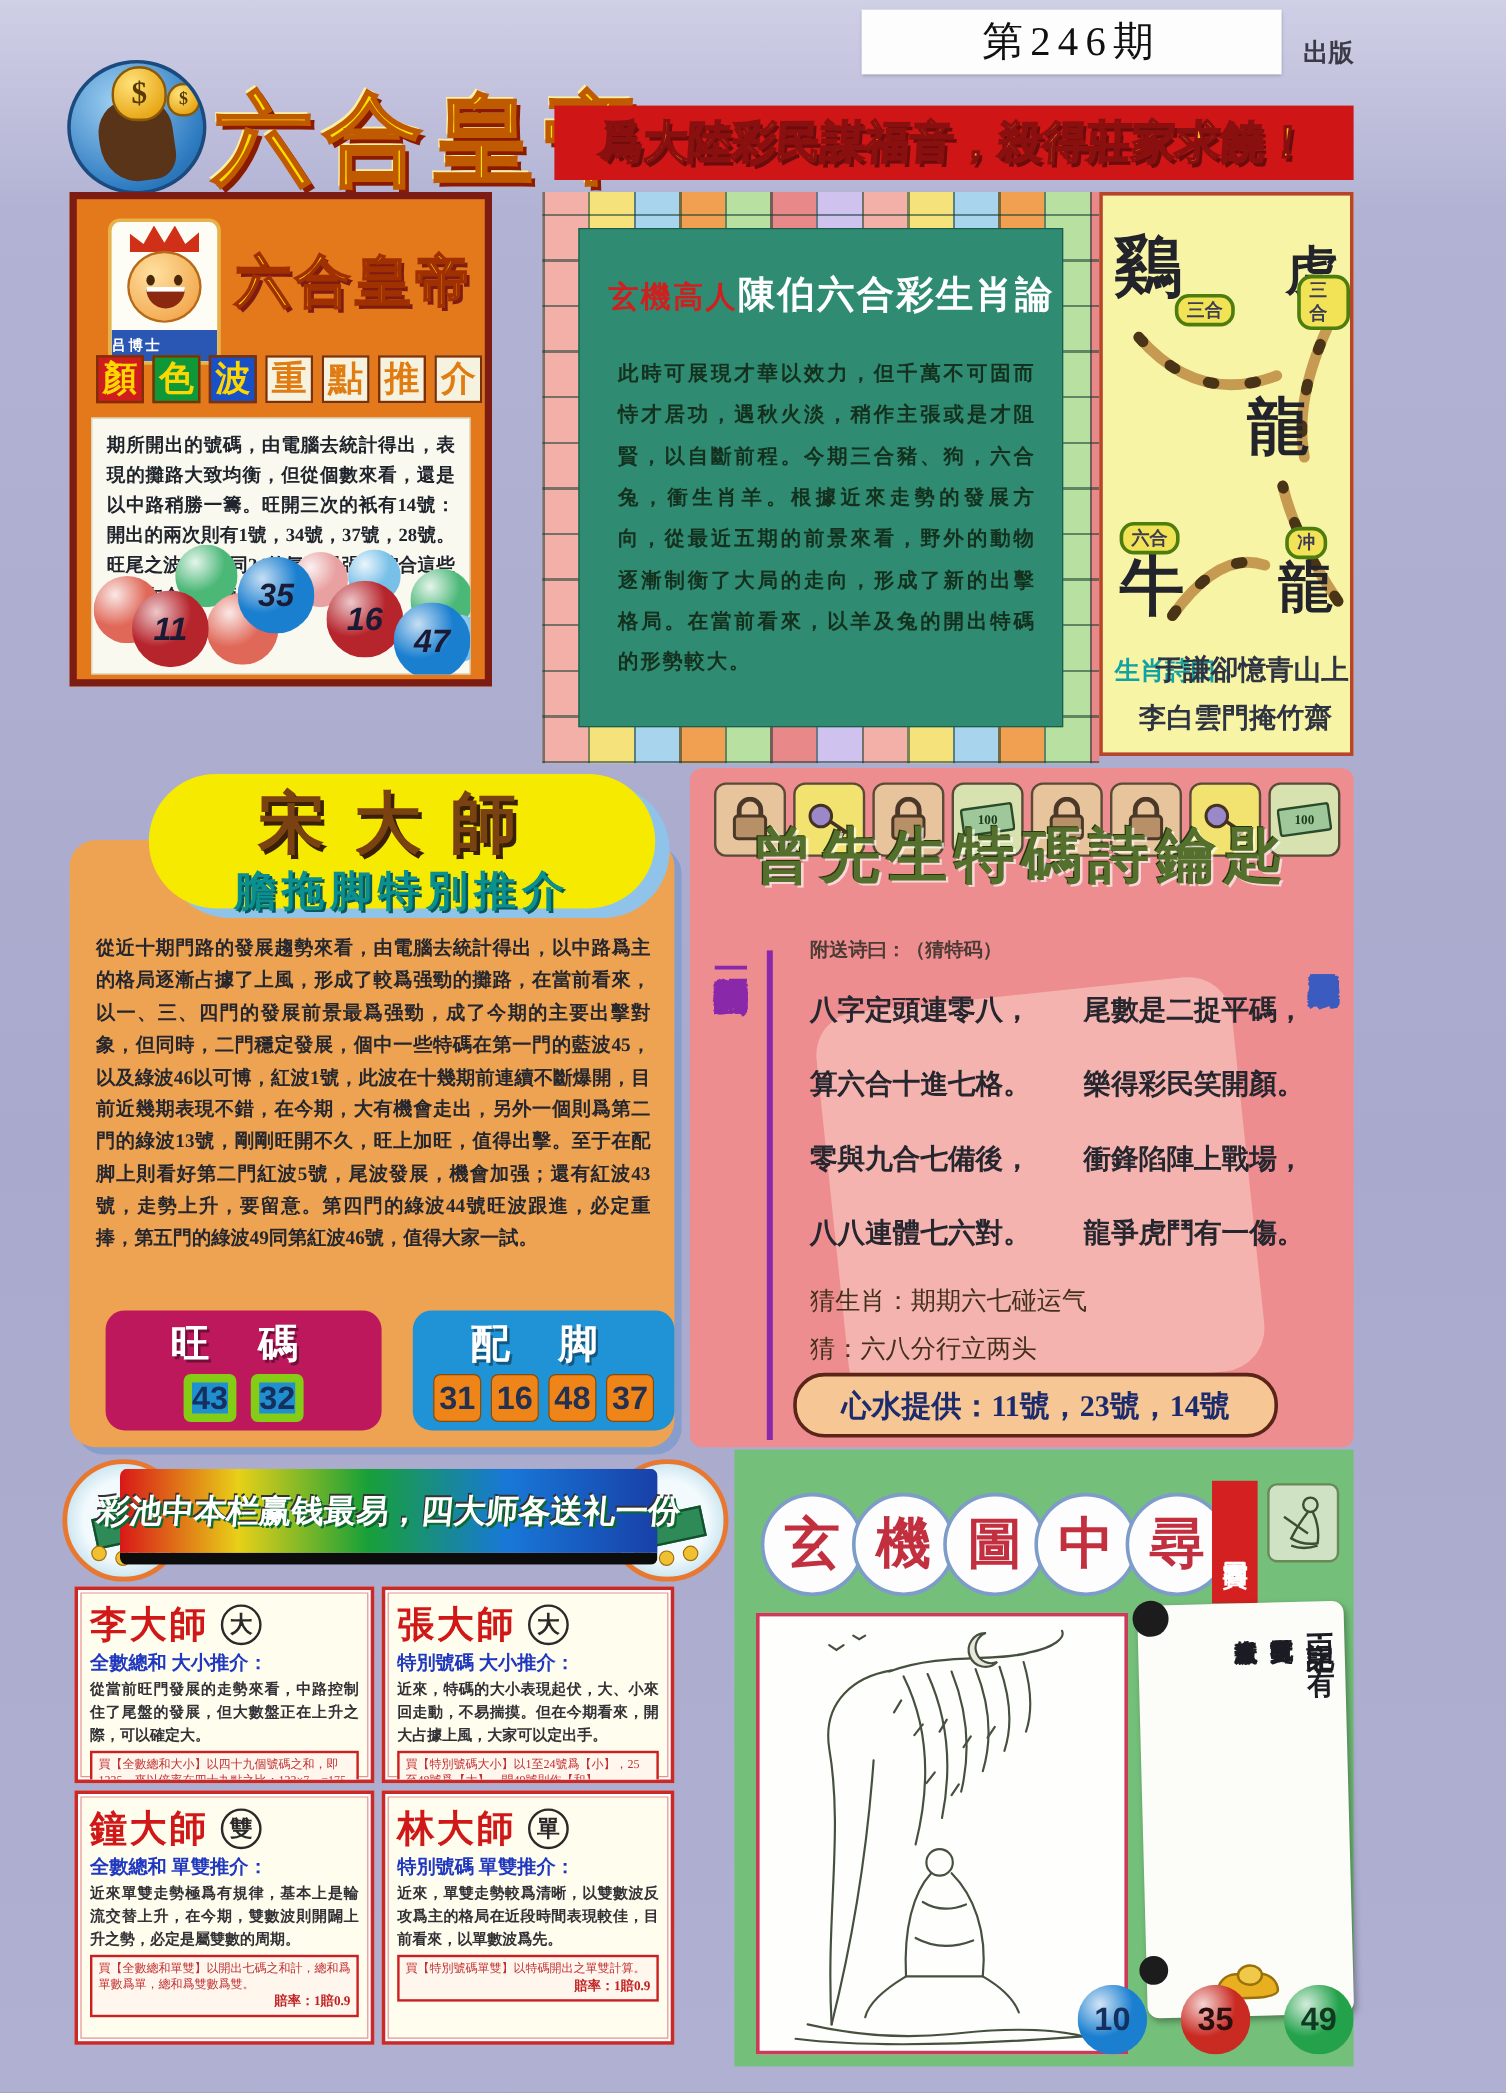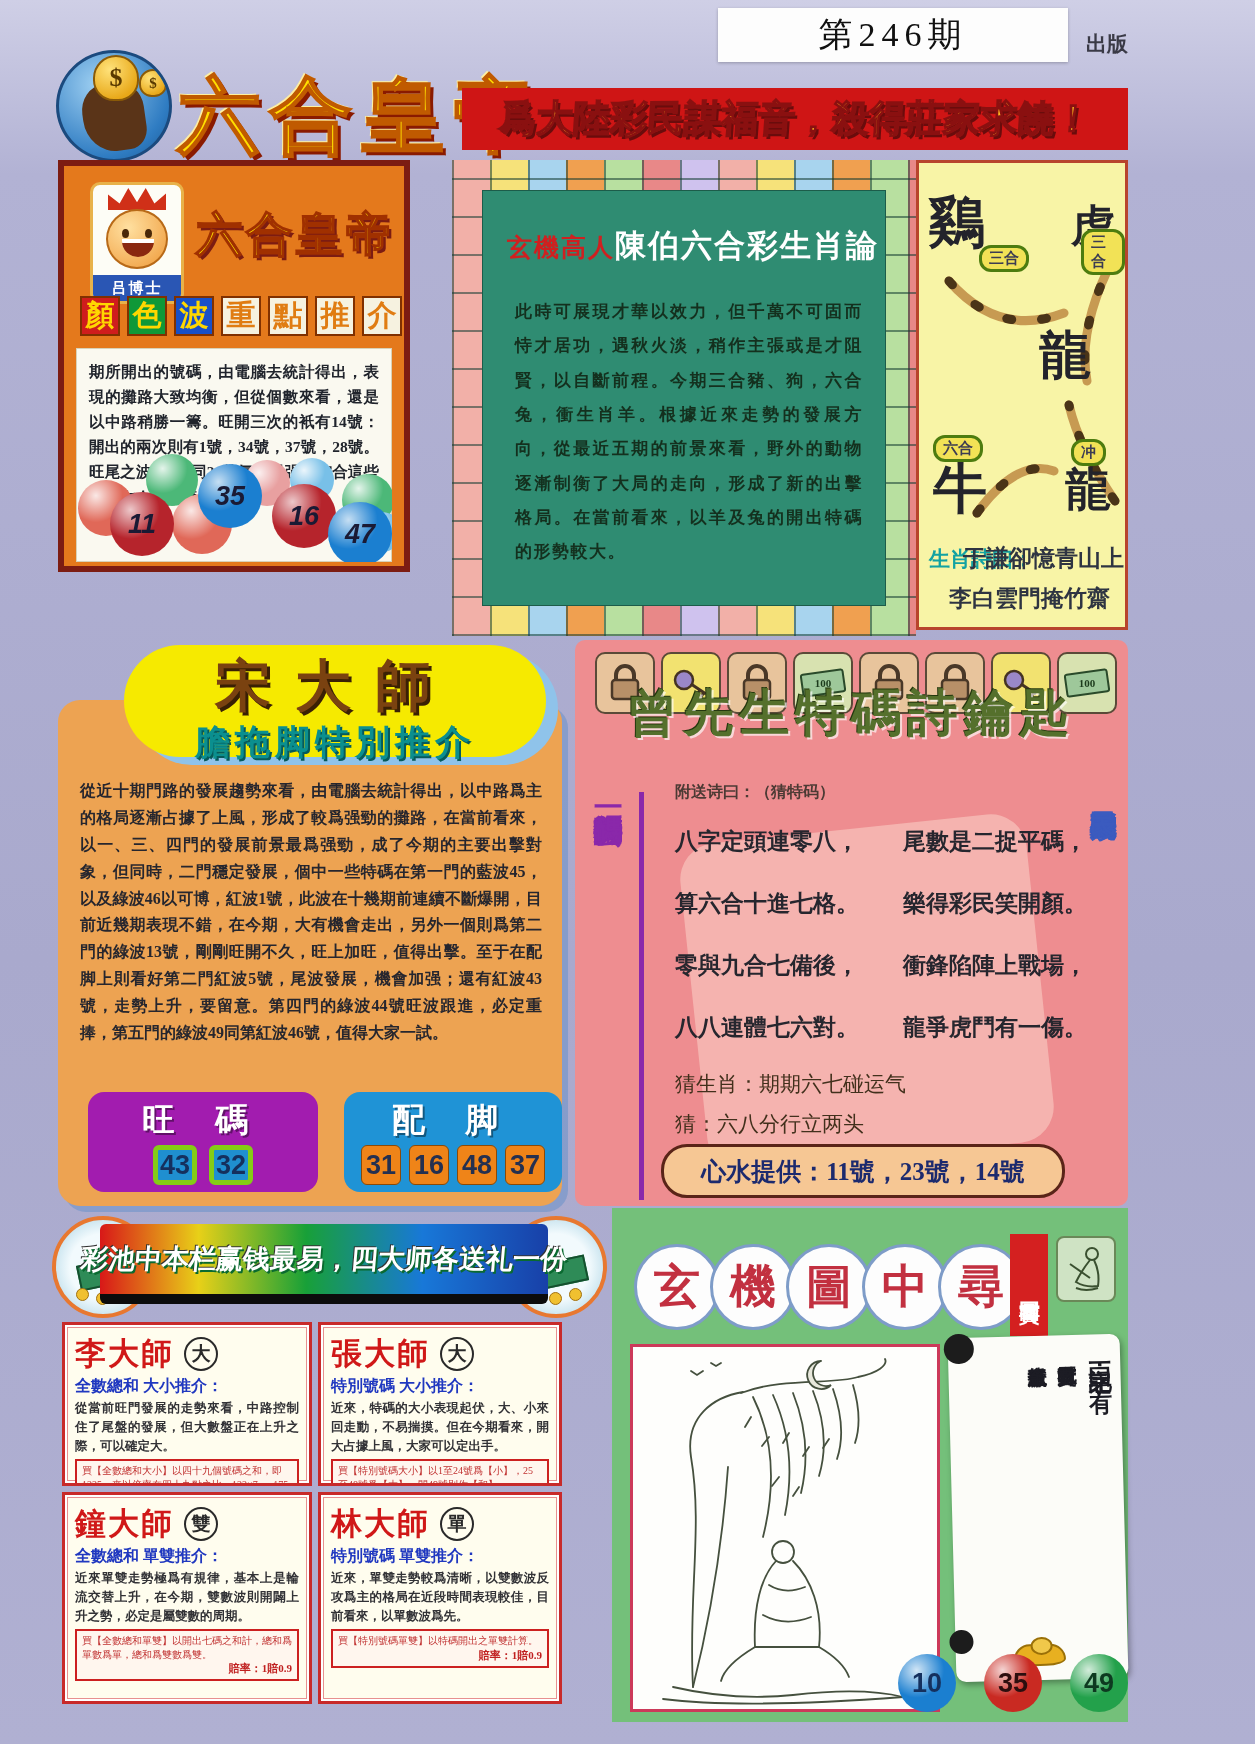--- a/index.html
+++ b/index.html
@@ -34,21 +34,21 @@
   .badge { left:26px; top:16px; width:94px; height:122px; background:#fdfdf6; border:3px solid #e8b24a;
            border-radius:10px; overflow:hidden; }
   .badge .crown { position:absolute; left:15px; top:3px; width:58px; height:22px; background:#d03018;
                   clip-path:polygon(0 100%,0 30%,20% 70%,35% 0,50% 65%,65% 0,80% 70%,100% 25%,100% 100%); }
   .badge .face { position:absolute; left:13px; top:24px; width:62px; height:60px; border-radius:50%;
                  background:radial-gradient(circle at 35% 30%, #ffe0a0, #f2a84e 80%); border:2px solid #b86a18; }
   .badge .eye { position:absolute; top:18px; width:7px; height:9px; border-radius:50%; background:#4a2808; }
   .badge .smile { position:absolute; left:14px; top:28px; width:32px; height:18px; background:#8a2810;
                   border-radius:0 0 30px 30px; border-top:4px solid #fff; }
   .badge .ribbon { position:absolute; left:0; bottom:0; width:100%; height:26px; background:#2a56b4;
-                   color:#fff; font-size:15px; font-weight:bold; text-align:center; line-height:26px; letter-spacing:2px; }
+                   color:#fff; font-size:12px; font-weight:bold; line-height:26px; letter-spacing:2px; }
   .panelA-title { left:132px; top:38px; font-size:46px; font-weight:900; letter-spacing:4px; color:#ffe000;
                   -webkit-text-stroke:1.5px #a03000; text-shadow:3px 3px 0 #7c1c12; white-space:nowrap; }
   .subtitle-row { left:16px; top:130px; display:flex; gap:7px; }
   .sub-ch { width:40px; height:40px; display:flex; align-items:center; justify-content:center;
             font-size:29px; font-weight:900; border:2px solid #803000; }
   .sub-c0 { background:#cf1d1d; color:#ffd700; }
   .sub-c1 { background:#0f9838; color:#ffd700; }
   .sub-c2 { background:#1850c8; color:#ffd700; }
   .sub-c3, .sub-c4, .sub-c5, .sub-c6 { background:#f6f2e0; color:#e07c12; }
   .panelA-white { left:12px; top:182px; width:316px; height:214px; background:#faf9f0; border:1px solid #d8d2b8; }
@@ -86,28 +86,28 @@
   .songPanel { left:58px; top:700px; width:504px; height:506px; background:#eda352; border-radius:22px;
                box-shadow:6px 6px 0 rgba(90,140,200,.45); }
   .songTitle { left:124px; top:645px; width:422px; height:112px; background:#f6ea00; border-radius:56px;
                box-shadow:12px 8px 0 #8fc3ea; text-align:center; }
   .songTitle .big { margin-top:4px; font-size:56px; font-weight:900; letter-spacing:24px; color:#7a4210;
                     text-shadow:3px 3px 0 #3a2004; white-space:nowrap; }
   .songTitle .sub { margin-top:-6px; font-size:35px; font-weight:900; letter-spacing:5px; color:#0b8f8f;
                     text-shadow:2px 2px 0 #065a5a; white-space:nowrap; }
   .songBody { left:22px; top:78px; width:462px; font-size:16px; font-weight:700; color:#26262e;
               line-height:1.68; text-align:justify; }
-  .wangBox { left:30px; top:392px; width:230px; height:100px; background:#a21caf; border-radius:16px; text-align:center; }
+  .wangBox { left:30px; top:392px; width:230px; height:100px; background:#be185d; border-radius:16px; text-align:center; }
   .peiBox  { left:286px; top:392px; width:218px; height:100px; background:#1f93d6; border-radius:16px; text-align:center; }
   .numBoxLabel { margin-top:6px; font-size:33px; font-weight:900; letter-spacing:16px; color:#fff;
                  text-shadow:2px 2px 0 rgba(0,0,0,.4); white-space:nowrap; }
   .tileRow { display:flex; justify-content:center; gap:12px; margin-top:2px; }
   .numTile { width:44px; height:40px; border-radius:6px; display:flex; align-items:center; justify-content:center;
              font-size:27px; font-weight:900; font-family:"Liberation Sans",sans-serif; }
-  .numTile.blue { background:#1f8fd0; color:#15305e; border:5px solid #84cc16; }
+  .numTile.blue { background:#1f8fd0; color:#15305e; border:7px solid #84cc16; }
   .numTile.orange { background:#ef8418; color:#243050; border:1px solid #8a4a08; }
 
   
   .zengPanel { left:575px; top:640px; width:553px; height:566px; background:#ee8d90; border-radius:10px; }
   .zengBlob { position:absolute; left:118px; top:188px; width:348px; height:330px; background:#f6bdb6;
               border-radius:36px; transform:rotate(-6deg); opacity:.8; }
   .zengTiles { position:absolute; left:20px; top:12px; display:flex; gap:6px; }
   .ztile { width:60px; height:62px; border-radius:10px; border:2px solid #5a4a38; display:flex;
            align-items:center; justify-content:center; }
   .zt-lock { background:#e8c49c; } .zt-key { background:#f2e270; } .zt-note { background:#d8e2b0; }

